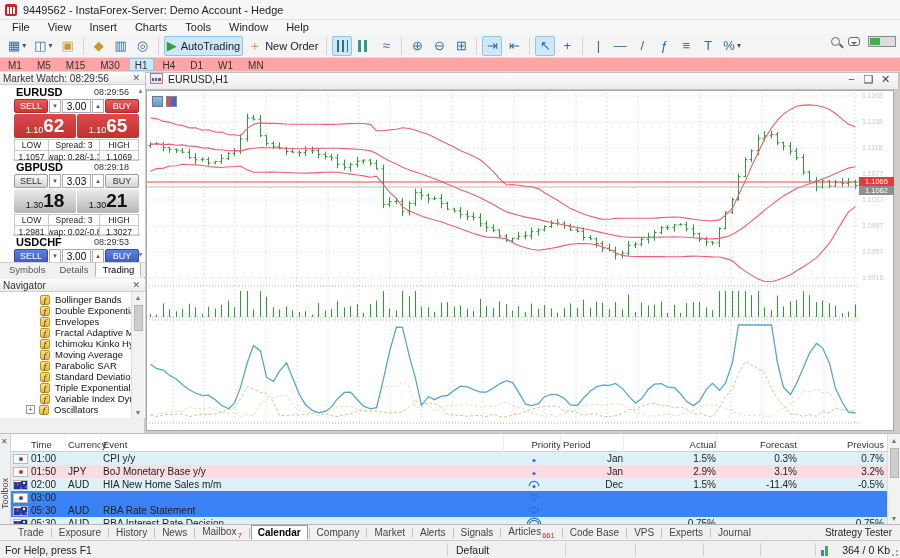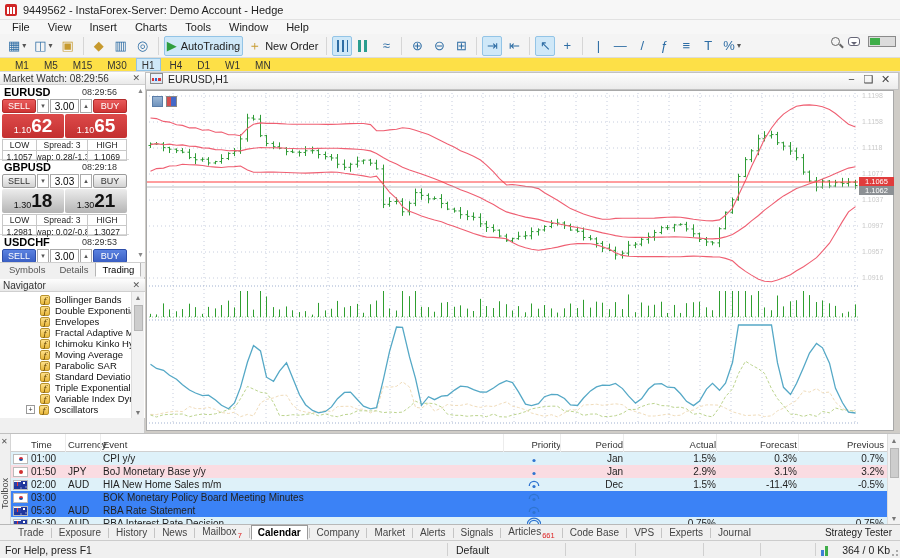--- a/index.html
+++ b/index.html
@@ -26,29 +26,29 @@
 .ic-bars{width:11px;height:12px;background:repeating-linear-gradient(90deg,#2e6da4 0 2px,transparent 2px 5px)}
 .ic-candles{width:12px;height:12px;background:repeating-linear-gradient(90deg,#2a9d8f 0 3px,transparent 3px 6px)}
 #tb-right{position:absolute;right:4px;top:36px;display:flex;align-items:center;gap:8px}
 #search-ic{width:9px;height:9px;border:1.6px solid #666;border-radius:50%;position:relative}
 #search-ic:after{content:"";position:absolute;left:7px;top:7px;width:5px;height:1.6px;background:#666;transform:rotate(45deg)}
 #chat-ic{width:12px;height:9px;border:1.4px solid #667;border-radius:3px;position:relative;background:#fff}
 #chat-ic:after{content:"";position:absolute;left:2px;bottom:-3px;border:3px solid transparent;border-top-color:#667}
 #conn-ic{width:28px;height:11px;border:1px solid #8a8a8a;background:#dcdcdc;position:relative}
 #conn-ic:after{content:"";position:absolute;left:1px;top:1px;bottom:1px;width:10px;background:#3fae49}
 
-#tfbar{position:absolute;left:0;top:58px;width:900px;height:14px;background:#fde047;border-bottom:1px solid #dcdcdc;display:flex;align-items:center;padding-left:9px}
+#tfbar{position:absolute;left:0;top:58px;width:900px;height:14px;background:#fca5a5;border-bottom:1px solid #dcdcdc;display:flex;align-items:center;padding-left:2px}
 .tf{font-size:10px;color:#333;padding:0 5px;height:13px;line-height:13px;margin-right:3px;border:1px solid transparent}
 .tf.on{background:#cfe8f8;border-color:#93c4e6}
 
 #left-panel{position:absolute;left:0;top:72px;width:145px;height:361px;background:#f0f0f0;border-right:1px solid #c9c9c9}
 .panel-head{position:absolute;left:0;width:145px;height:13px;background:linear-gradient(#fdfdfd,#e9e9e9);border-bottom:1px solid #cfcfcf;font-size:10px;color:#333;display:flex;align-items:center;padding:0 3px}
 .panel-head .ph-x{margin-left:auto;font-size:9px;color:#555;padding:0 2px}
 #mw-body{position:absolute;left:0;top:13px;width:145px;height:177px;background:#fff;overflow:hidden}
-.mw-sym{position:absolute;left:0;width:129px;height:75px;border-bottom:1px solid #d8d8d8}
+.mw-sym{position:absolute;left:12px;width:129px;height:75px;border-bottom:1px solid #d8d8d8}
 .sym-head{height:14px;display:flex;align-items:center;padding:0 4px}
 .sym-name{font-weight:bold;font-size:11px;color:#000}
 .sym-time{margin-left:auto;font-size:9px;color:#333;padding-right:8px}
 .trade-row{height:14px;display:flex;align-items:stretch;padding:0 2px;gap:1px}
 .btn{width:34px;font-size:9px;display:flex;align-items:center;justify-content:center;border-radius:2px;border:1px solid}
 .sym-red .btn{background:linear-gradient(#e85b5b,#cf3434);border-color:#b02c2c;color:#fff}
 .sym-gray .btn{background:linear-gradient(#fafafa,#d2d2d2);border-color:#9b9b9b;color:#333}
 .sym-blue .btn{background:linear-gradient(#5b82e0,#3a5fc4);border-color:#2d4da8;color:#fff}
 .spin{width:12px;border:1px solid #aaa;background:#fff;color:#555;font-size:7px;display:flex;align-items:center;justify-content:center}
 .vol{flex:1;border:1px solid #aaa;background:#fff;font-size:10px;display:flex;align-items:center;justify-content:center;color:#000}
@@ -921,21 +921,21 @@
     <div id="tb-strip">
       <span class="ph-x">✕</span>
       <div id="tb-vtitle">Toolbox</div>
     </div>
     <div id="tb-table">
       <div id="cal-header">
           <div class="hc" style="left: 20px; width: 44px; text-align: left;">Time</div>
           <div class="hc" style="left: 57px; width: 38px; text-align: left;">Currency</div>
           <div class="hc" style="left: 92px; width: 400px; text-align: left;">Event</div>
           <div class="hc" style="left: 495px; width: 55px; text-align: right;">Priority</div>
-          <div class="hc" style="left: 552px; width: 60px; text-align: right;">Period</div>
+          <div class="hc" style="left: 552px; width: 60px; text-align: left;">Period</div>
           <div class="hc" style="left: 615px; width: 90px; text-align: right;">Actual</div>
           <div class="hc" style="left: 708px; width: 78px; text-align: right;">Forecast</div>
           <div class="hc" style="left: 790px; width: 83px; text-align: right;">Previous</div>
         </div>
     <div class="colline" style="left: 54px;"></div>
         <div class="colline" style="left: 89px;"></div>
         <div class="colline" style="left: 492px;"></div>
         <div class="colline" style="left: 549px;"></div>
         <div class="colline" style="left: 612px;"></div>
         <div class="colline" style="left: 705px;"></div>
@@ -977,21 +977,20 @@
             </svg></span>
           <span class="cc" style="left: 552px; width: 60px; text-align: right;">Dec</span>
           <span class="cc" style="left: 615px; width: 90px; text-align: right;">1.5%</span>
           <span class="cc" style="left: 708px; width: 78px; text-align: right;">-11.4%</span>
           <span class="cc" style="left: 790px; width: 83px; text-align: right;">-0.5%</span>
         </div>
         <div class="cal-row bg-white" style="top: 57px;">
           <span class="flag flag-kr"></span>
           <span class="cc" style="left: 20px; width: 44px; text-align: left;">03:00</span>
           <span class="cc" style="left: 57px; width: 38px; text-align: left;"></span>
-          <span class="cc" style="left: 92px; width: 400px; text-align: left;">BOK Monetary Policy Board Meeting Minutes</span>
           <span class="cc" style="left: 495px; width: 55px; text-align: center;"><svg width="14" height="11">
               <circle cx="7" cy="8.5" r="1.6" fill="#2f74d0"></circle>
               <path d="M2.3,8 A4.7,4.7 0 0 1 11.7,8" fill="none" stroke="#2f74d0" stroke-width="1.3"></path>
             </svg></span>
           <span class="cc" style="left: 552px; width: 60px; text-align: right;"></span>
           <span class="cc" style="left: 615px; width: 90px; text-align: right;"></span>
           <span class="cc" style="left: 708px; width: 78px; text-align: right;"></span>
           <span class="cc" style="left: 790px; width: 83px; text-align: right;"></span>
         </div>
         <div class="cal-row bg-white" style="top: 70px;">

